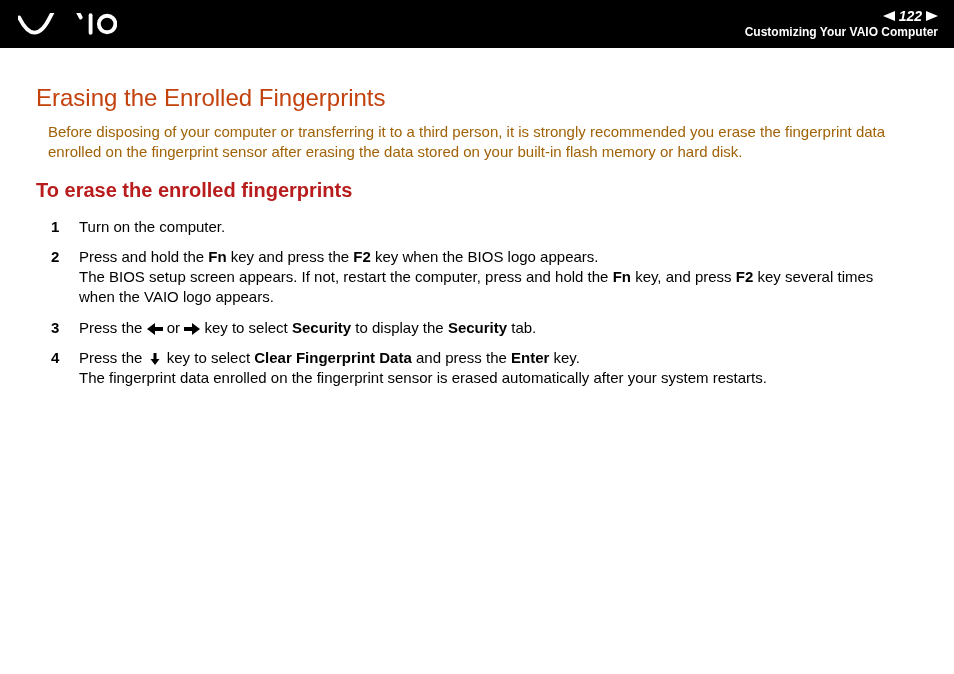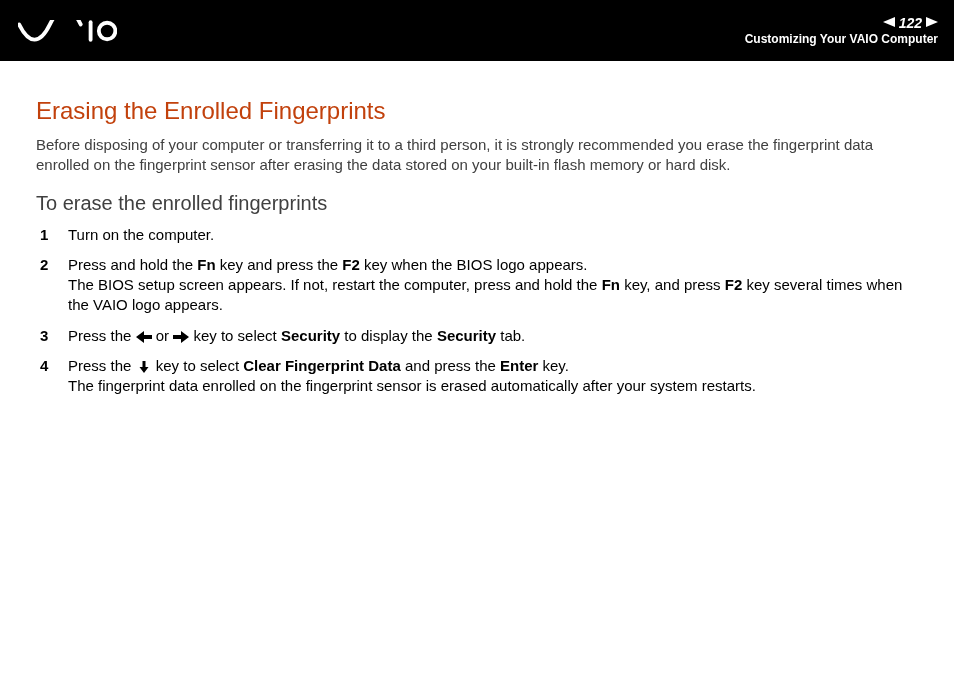--- a/index.html
+++ b/index.html
@@ -8,21 +8,21 @@
     font-family: Arial, Helvetica, sans-serif;
     width: 954px;
     height: 674px;
     background: #fff;
     position: relative;
     box-sizing: border-box;
   }
   .header {
     background: #000;
     width: 100%;
-    height: 61px;
+    height: 48px;
     position: relative;
     display: flex;
     align-items: center;
     justify-content: space-between;
     padding: 0 16px 0 18px;
     box-sizing: border-box;
   }
   .vaio-logo {
     color: #fff;
     display: flex;
@@ -59,33 +59,33 @@
   }
   h1.section-title {
     color: #c2410c;
     font-weight: normal;
     font-size: 24px;
     margin: 0 0 10px 0;
   }
   p.intro {
     font-size: 15px;
     line-height: 1.35;
-    margin: 0 0 16px 0;
-    color: #404040;
+    margin: 0 0 16px 12px;
+    color: #a16207;
   }
   h2.subhead {
-    color: #404040;
-    font-weight: normal;
+    color: #b91c1c;
+    font-weight: bold;
     font-size: 20px;
     margin: 0 0 10px 0;
   }
   ol.steps {
     list-style: none;
     padding: 0;
-    margin: 4px;
+    margin: 15px;
     counter-reset: step;
   }
   ol.steps > li {
     counter-increment: step;
     position: relative;
     padding-left: 28px;
     font-size: 15px;
     line-height: 1.35;
     margin-bottom: 10px;
   }

